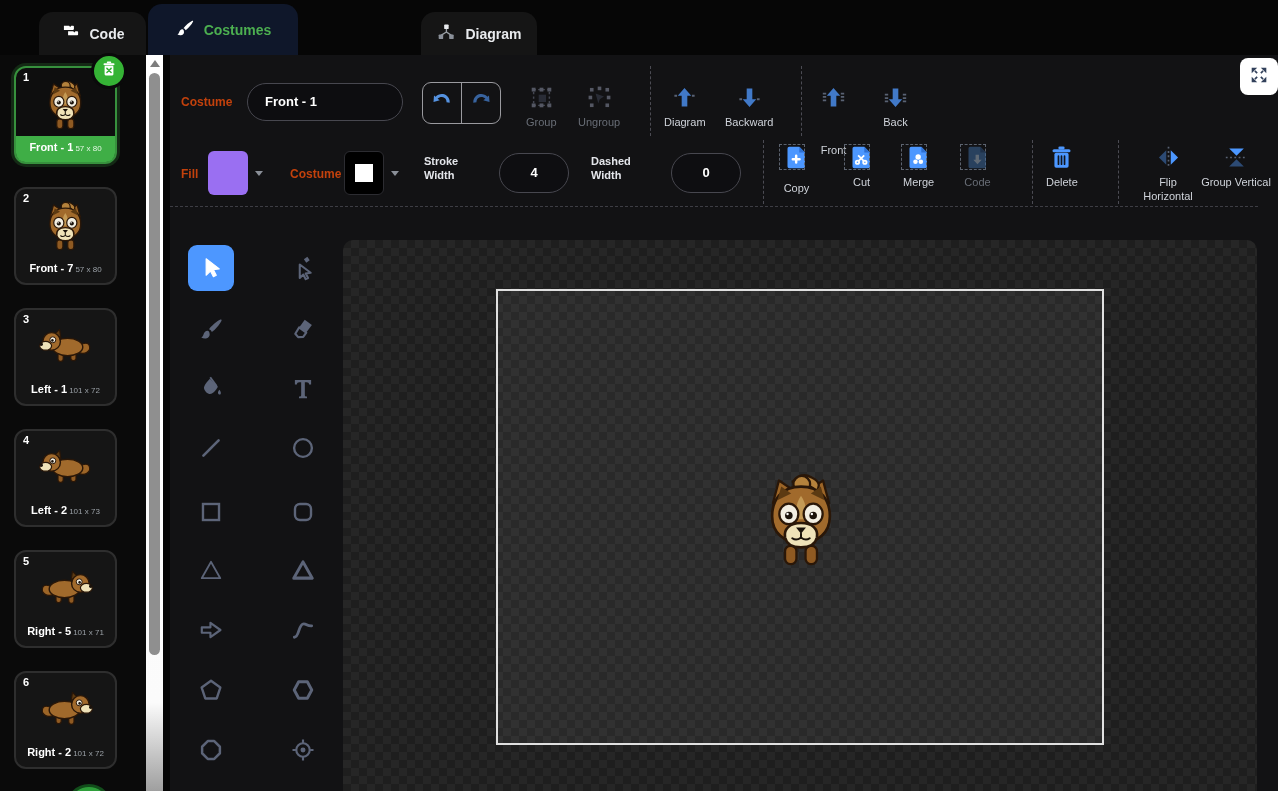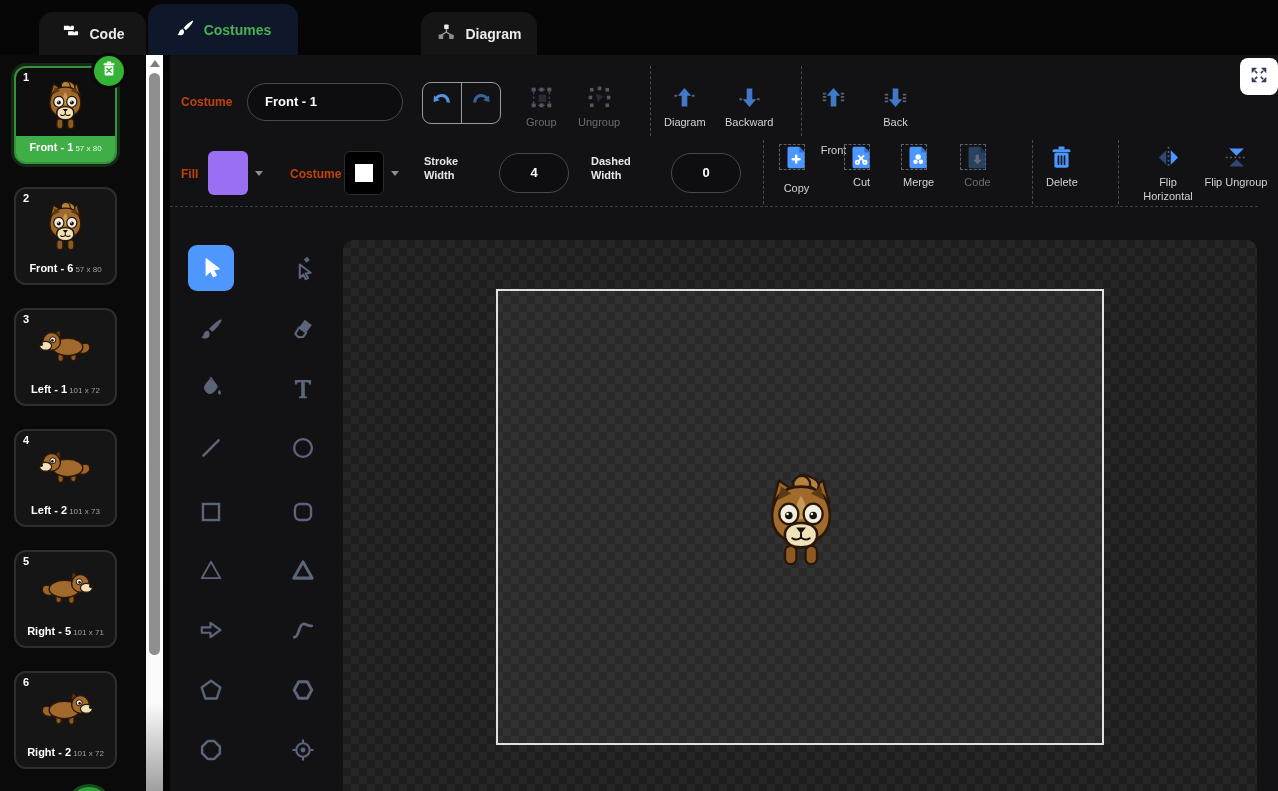--- a/index.html
+++ b/index.html
@@ -181,21 +181,21 @@
                 <circle cx="66" cy="58" r="5" fill="#1a120b" stroke="none"></circle>
                 <circle cx="32.3" cy="56" r="1.6" fill="#fff" stroke="none"></circle>
                 <circle cx="64.3" cy="56" r="1.6" fill="#fff" stroke="none"></circle>
                 <path d="M50 68 C65 68 73 76 71 87 C69 96 60 100 50 100 C40 100 31 96 29 87 C27 76 35 68 50 68 Z" fill="#efe2b8" stroke-width="3.5"></path>
                 <path d="M43.5 74 L56.5 74 L50 82 Z" fill="#1a120b" stroke="none"></path>
                 <path d="M50 82 L50 87 M50 87 Q44 92 38.5 88 M50 87 Q56 92 61.5 88" fill="none" stroke="#1a120b" stroke-width="2.6" stroke-linecap="round"></path>
               </g>
             </svg>
           </div>
           <div class="bar">
-            <span class="cname">Front - 6</span>
+            <span class="cname">Front - 7</span>
             <span class="csize">57 x 80</span>
           </div>
         </div>
         <div class="card" style="top: 253px;">
           <div class="num">3</div>
           <div class="thumb side">
             <svg viewBox="0 0 140 100">
               <g stroke="#2a1708" stroke-linejoin="round">
                 <path d="M98 48 Q132 30 129 56 Q120 72 96 62 Z" fill="#9c6527" stroke-width="3"></path>
                 <rect x="50" y="60" width="13" height="26" rx="6" fill="#8f5a22" stroke-width="3"></rect>
@@ -484,21 +484,21 @@
     <div class="tl">Flip Horizontal</div>
   </div>
   <div class="tbtn row2 two" style="left:1201px;">
     <div class="ic">
         <svg viewBox="0 0 24 24">
           <path fill="#4c97ff" d="M5.5 4h13L12 10.5z"></path>
           <path fill="#2c4a74" d="M5.5 20h13L12 13.5z"></path>
           <path stroke="#596273" stroke-width="1.5" stroke-dasharray="1.6 2.2" d="M2.5 12h19"></path>
         </svg>
       </div>
-    <div class="tl">Flip Ungroup</div>
+    <div class="tl">Group Vertical</div>
   </div>
   <div class="hdash"></div>
 
   <div id="toolGrid">
       <div class="tool active" style="left: 188px; top: 245px;">
         <svg viewBox="0 0 24 24">
           <path fill="#fff" stroke="#fff" stroke-width="1" stroke-linejoin="round" d="M7.5 3.5v15.2l4-3.9 2.7 5.2 2.7-1.4-2.7-5.1 5.5-.7z"></path>
         </svg>
       </div>
       <div class="tool" style="left: 280px; top: 245px;">

